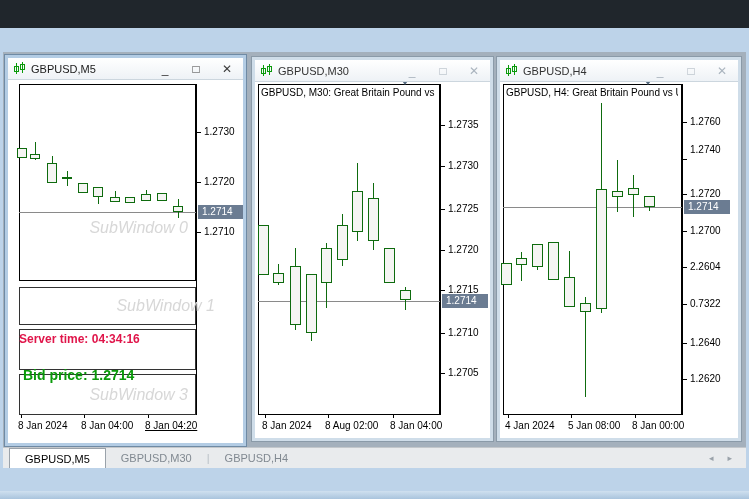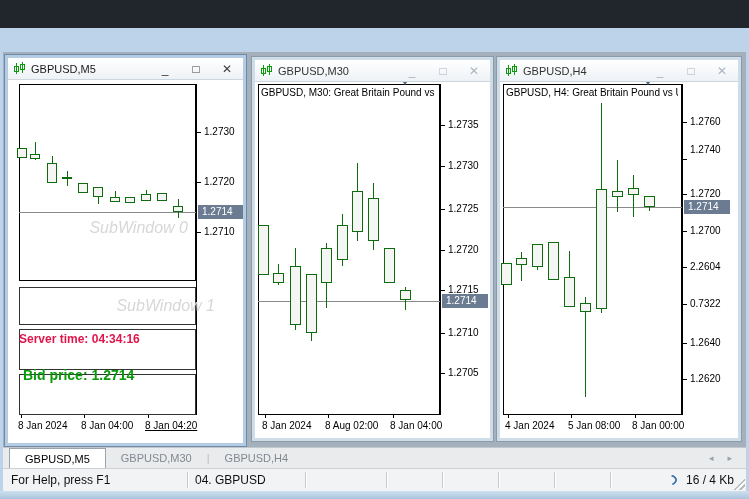--- a/index.html
+++ b/index.html
@@ -157,20 +157,21 @@
         <div class="xlabel" style="left: 10px; top: 340px; width: 70px; height: 12px;">8 Jan 2024</div>
         <div class="xtick" style="left: 76px; top: 335px; width: 1px; height: 3px;"></div>
         <div class="xlabel" style="left: 73px; top: 340px; width: 70px; height: 12px;">8 Jan 04:00</div>
         <div class="xtick" style="left: 140px; top: 335px; width: 1px; height: 3px;"></div>
         <div class="xlabel" style="left: 137px; top: 340px; width: 70px; height: 12px; text-decoration: underline;">8 Jan 04:20</div>
         <div class="watermark" style="left: 11px; top: 139px; width: 169px; height: 18px;">SubWindow 0</div>
         <div class="panelbox" style="left: 11px; top: 207px; width: 177px; height: 38px;"></div>
         <div class="watermark" style="left: 11px; top: 217px; width: 169px; height: 18px; margin-left: 27px;">SubWindow 1</div>
         <div class="panelbox" style="left: 11px; top: 249px; width: 177px; height: 41px;"></div>
         <div class="panelbox" style="left: 11px; top: 294px; width: 177px; height: 41px;"></div>
+        <div class="watermark" style="left: 11px; top: 306px; width: 169px; height: 18px;">SubWindow 3</div>
         <div class="servertime" style="left: 11px; top: 252px; width: 170px; height: 14px;">Server time: 04:34:16</div>
         <div class="bidprice" style="left: 15px; top: 267px; width: 170px; height: 17px; margin-top: 20px;">Bid price: 1.2714</div>
       </div>
   </div>
 
   <div class="child-window" style="left: 252px; top: 57px; width: 241px; height: 384px;">
     <div class="child-titlebar">
       <svg width="14" height="13" style="margin-left:5px">
         <g stroke="#0a9a0a" fill="none">
             <line x1="3.5" y1="1" x2="3.5" y2="12"></line>
@@ -309,29 +310,15 @@
     <div class="tab active">GBPUSD,M5</div>
     <div class="tab">GBPUSD,M30</div>
     <div class="tab-sep">|</div>
     <div class="tab">GBPUSD,H4</div>
     <div class="tab-arrows">
       <span>◂</span>
       <span>▸</span>
     </div>
   </div>
 
-  <div class="statusbar">
-    <div class="sb-text" style="left:8px">For Help, press F1</div>
-    <div class="sb-div" style="left:184px"></div>
-    <div class="sb-text" style="left:192px">04.  GBPUSD</div>
-    <div class="sb-div" style="left:302px"></div>
-    <div class="sb-div" style="left:383px"></div>
-    <div class="sb-div" style="left:439px"></div>
-    <div class="sb-div" style="left:495px"></div>
-    <div class="sb-div" style="left:551px"></div>
-    <div class="sb-div" style="left:607px"></div>
-    <div class="conn-icon" style="left:664px"></div>
-    <div class="sb-text" style="left:683px">16 / 4 Kb</div>
-    <div class="grip"></div>
-  </div>
 
   <div class="bottomframe"></div>
 </div>
 
 </body></html>

